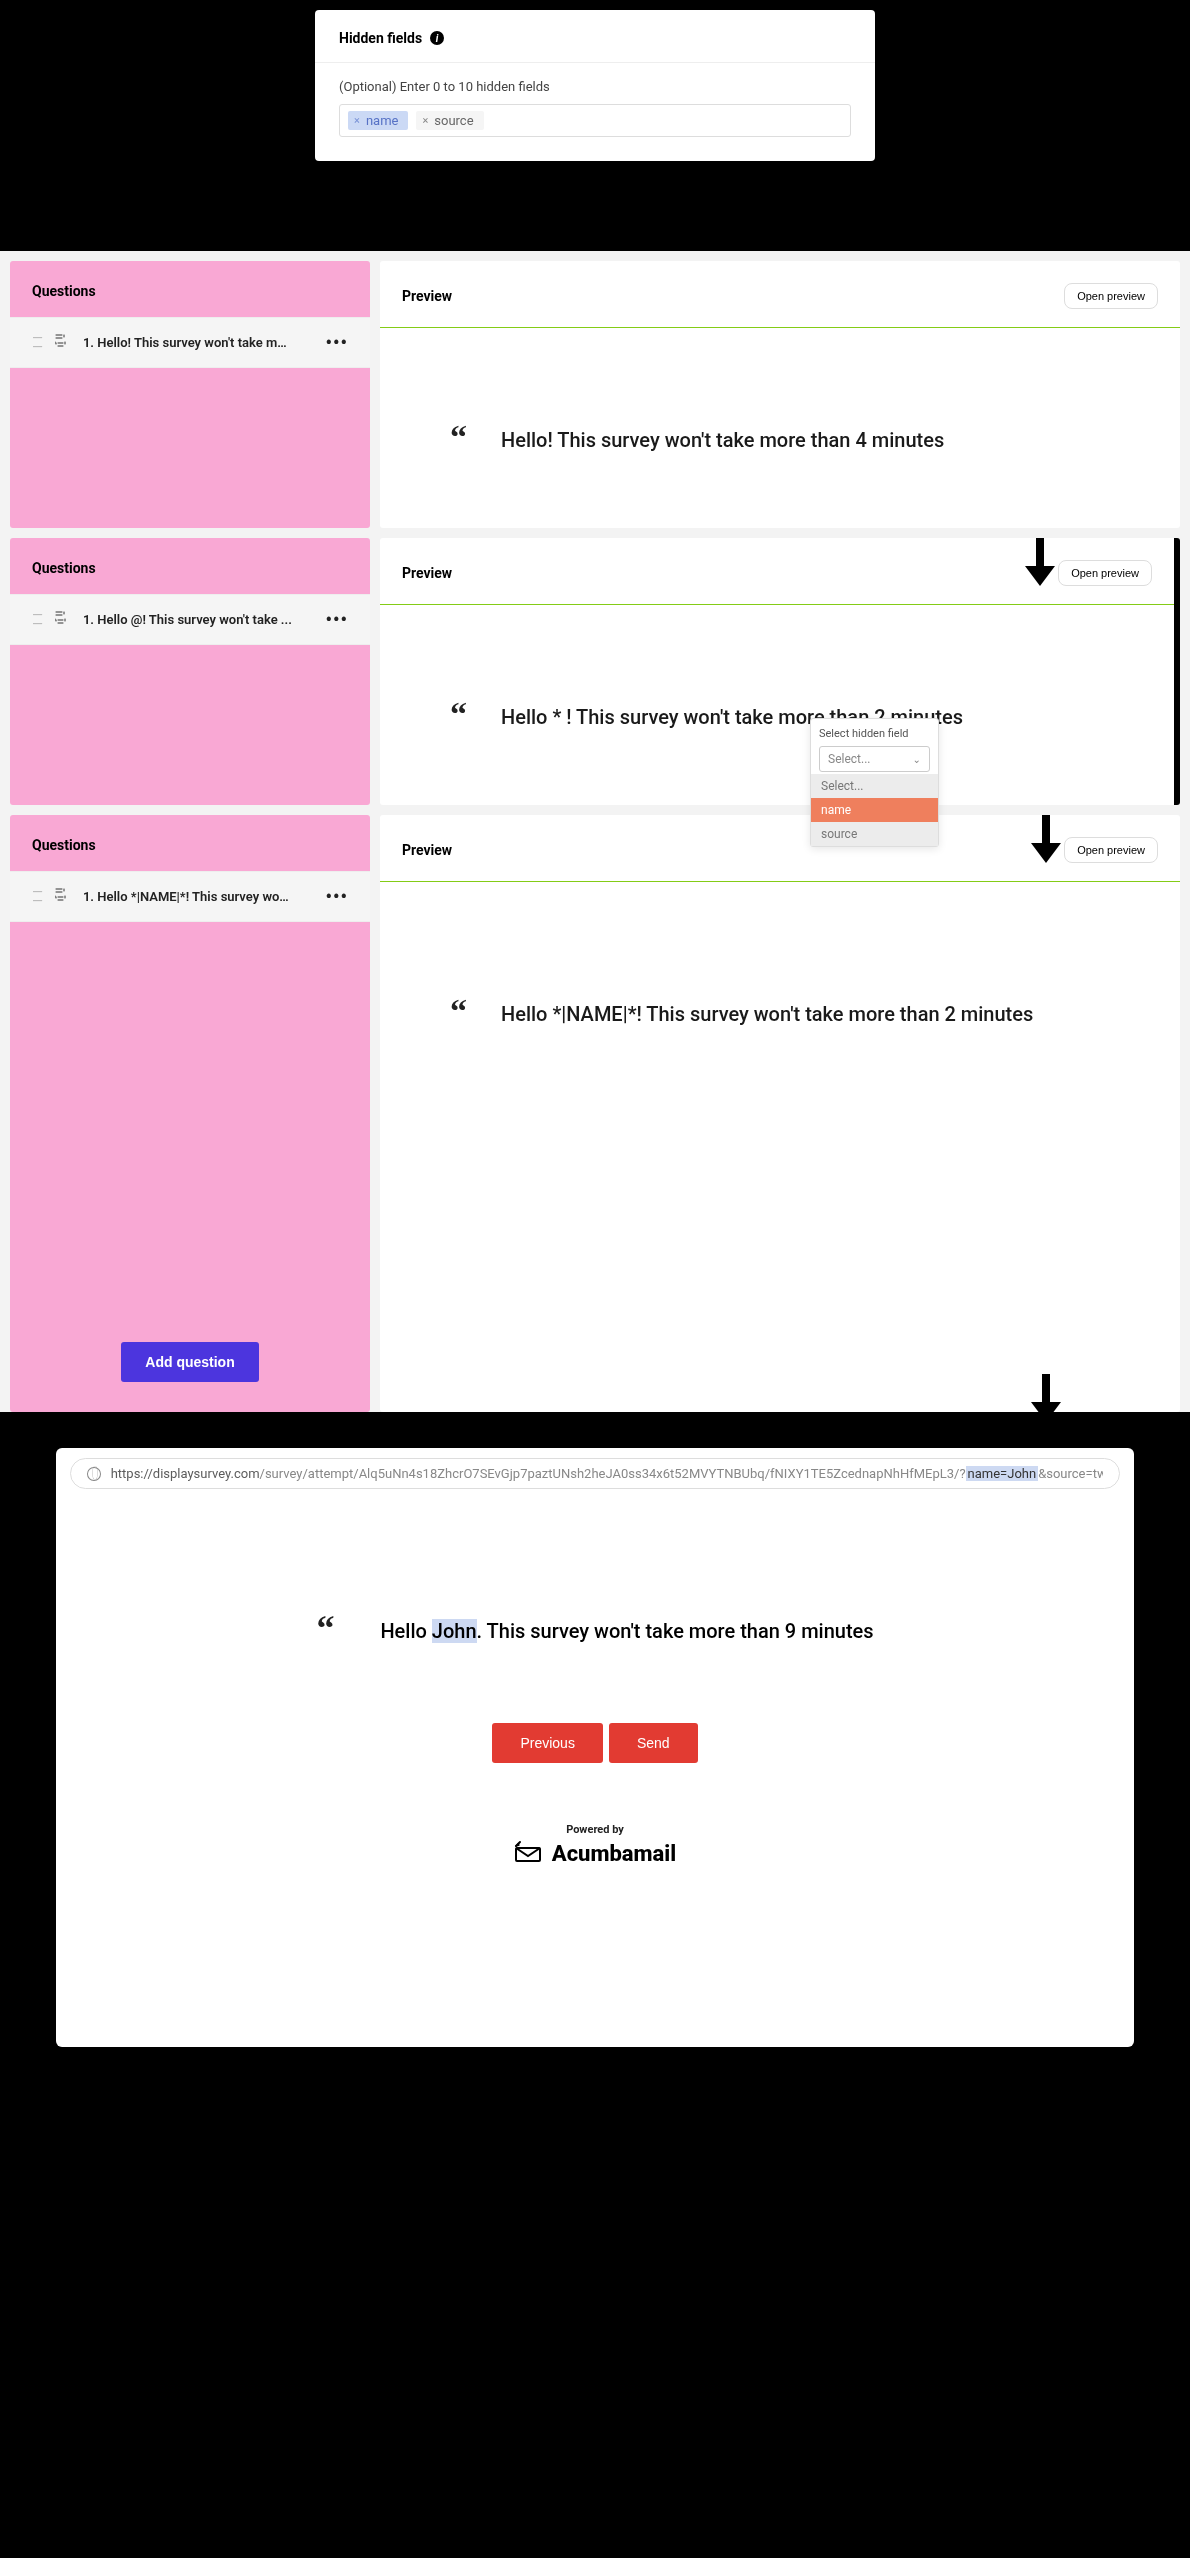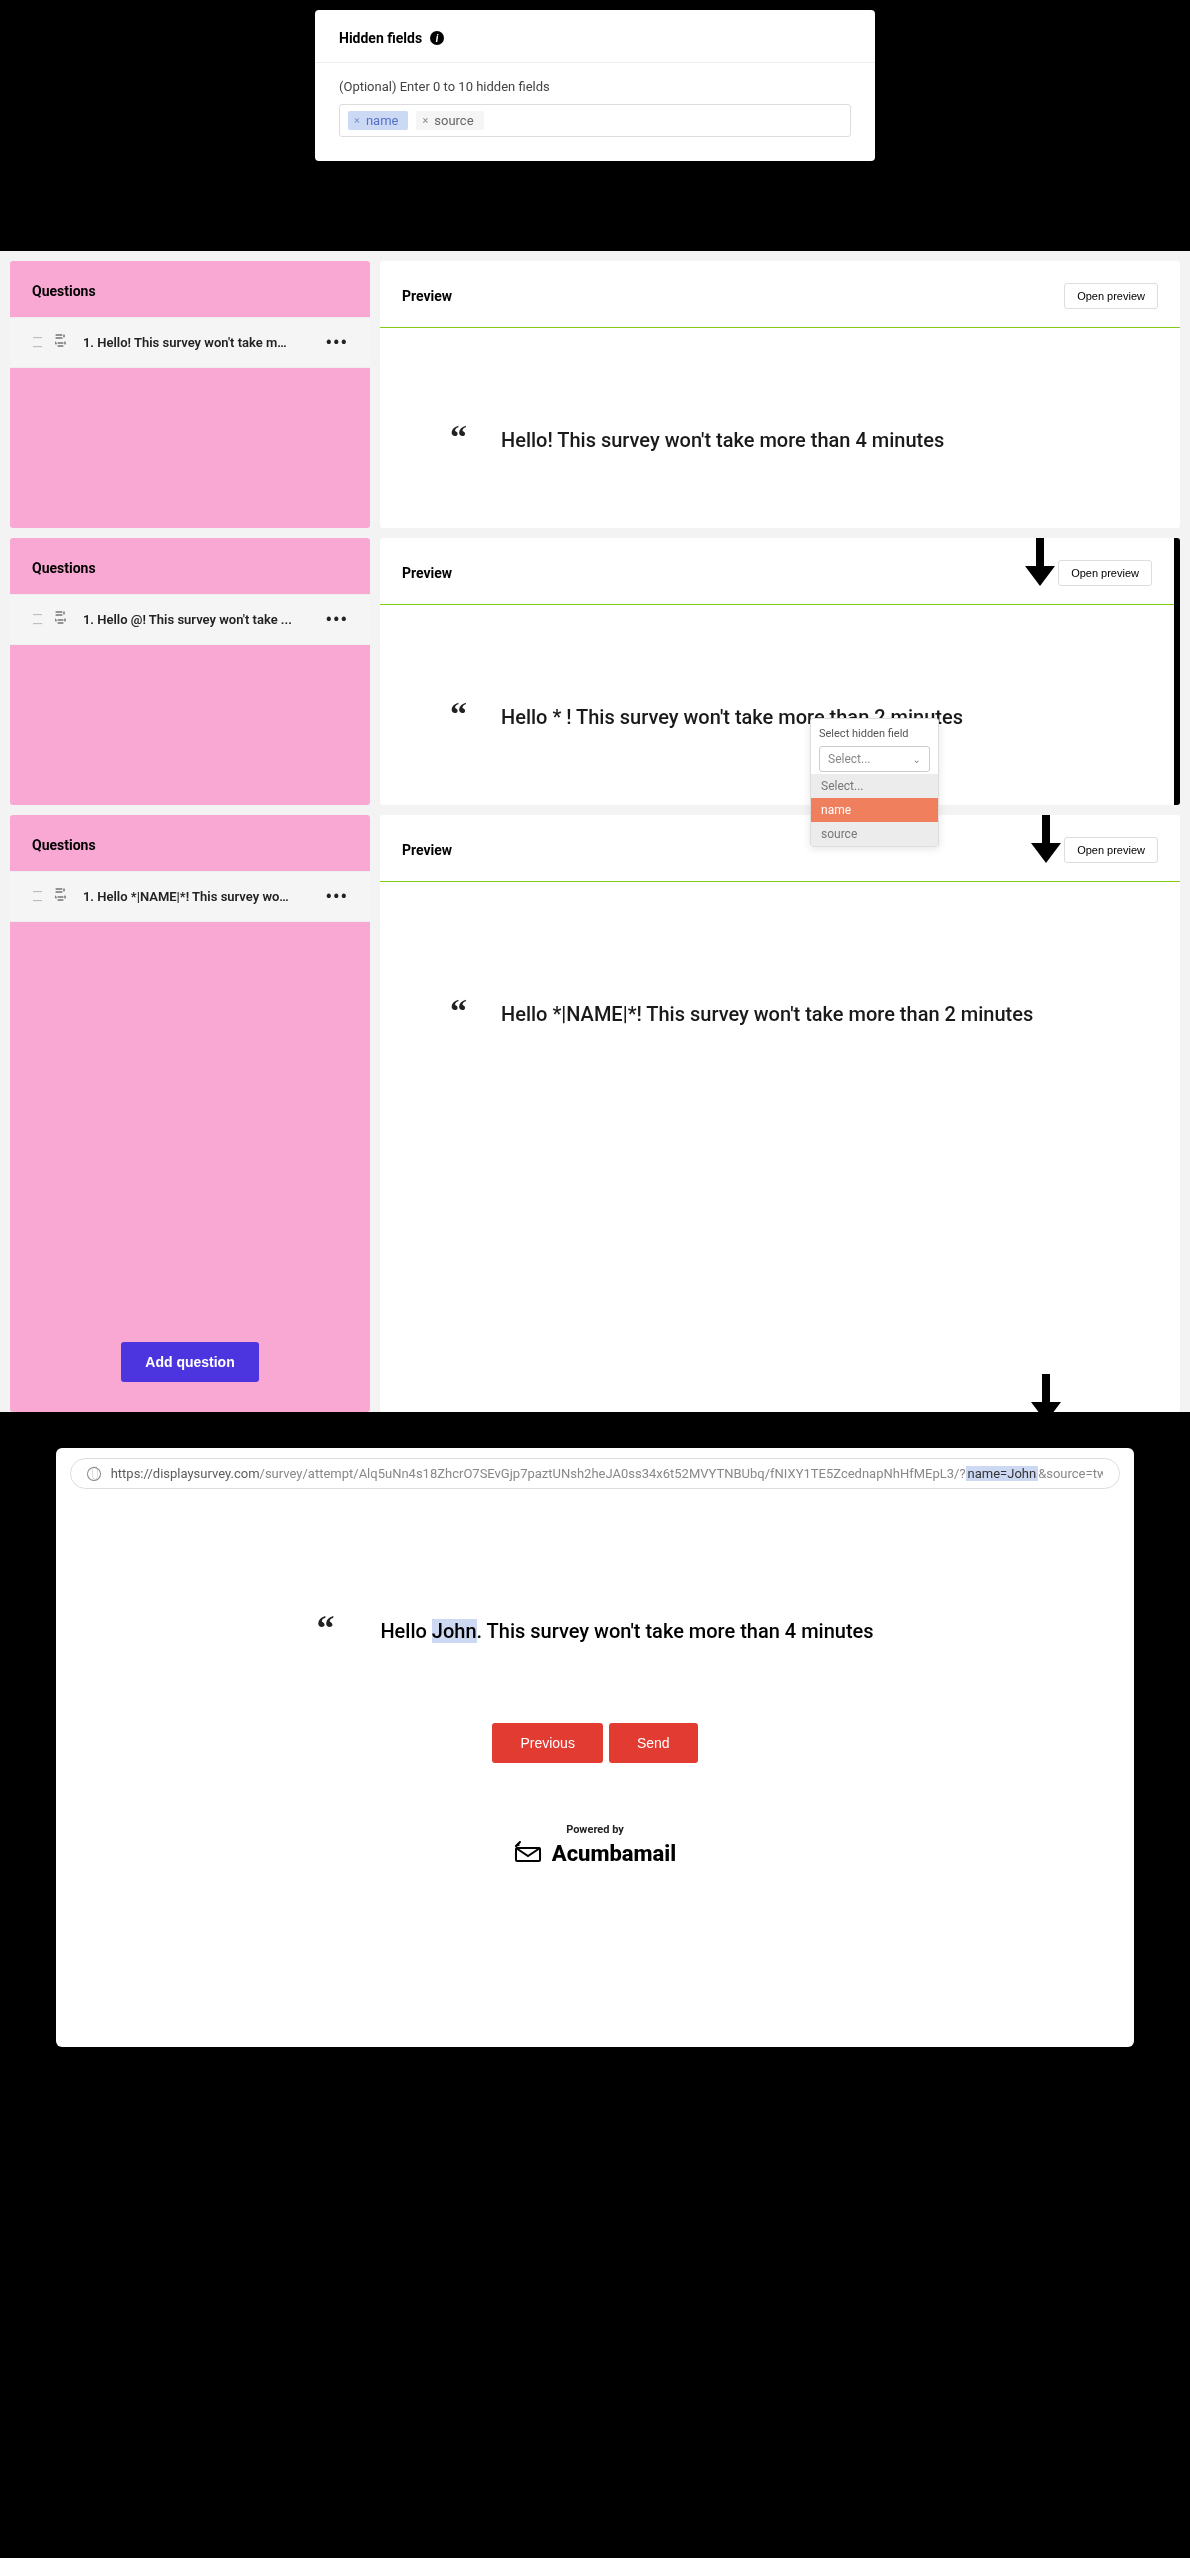--- a/index.html
+++ b/index.html
@@ -27,21 +27,21 @@
   .arrow-sm { height:48px; }
   .arrow-sm .line { height:28px; }
 
   
   .row { display:flex; gap:10px; padding:0 10px; background:#f3f3f3; }
   .sidebar { width:360px; background:#f9a8d4; border-radius:3px; padding:22px 0 0; position:relative; }
   .main { flex:1; background:#fff; border-radius:3px; padding:22px 0 0; position:relative; }
   .sb-head { font-weight:700; font-size:14px; padding:0 22px 18px; }
   .prev-head { display:flex; align-items:center; justify-content:space-between; padding:0 22px 18px; border-bottom:1px solid #84cc16; }
   .prev-head .t { font-weight:700; font-size:14px; }
-  .open-prev { border:1px solid #ddd; border-radius:3px; background:#fff; padding:6px 12px; font-size:11px; cursor:pointer; }
+  .open-prev { border:1px solid #ddd; border-radius:8px; background:#fff; padding:6px 12px; font-size:11px; cursor:pointer; }
   .q-item { background:#f5f5f5; padding:14px 22px; display:flex; align-items:center; gap:10px; justify-content:space-between; border-top:1px solid #eee; border-bottom:1px solid #eee;}
   .q-left { display:flex; align-items:center; gap:12px; min-width:0; }
   .drag { color:#bbb; font-size:14px; line-height:.6; display:flex; flex-direction:column; gap:2px;}
   .q-icon { font-size:14px; color:#444; }
   .q-text { font-size:13px; font-weight:600; color:#222; white-space:nowrap; overflow:hidden; text-overflow:ellipsis; max-width:210px; }
   .dots { font-size:18px; font-weight:700; color:#222; letter-spacing:1px; cursor:pointer; }
   .preview-body { padding:100px 40px 40px; min-height:200px; }
   .quote { font-family:Georgia, serif; font-size:34px; font-weight:700; line-height:.5; vertical-align:top; margin-right:20px; color:#222; }
   .prev-text { font-size:20px; font-weight:500; color:#1a1a1a; display:inline; }
   .prev-row { display:flex; align-items:flex-start; gap:14px; padding:0 30px; }
@@ -246,21 +246,21 @@
     <div class="url-bar">
       <span class="globe"></span>
       <span style="white-space:nowrap; overflow:hidden;">
         <span class="url-seg">https://displaysurvey.com</span><span class="url-path">/survey/attempt/Alq5uNn4s18ZhcrO7SEvGjp7paztUNsh2heJA0ss34x6t52MVYTNBUbq/fNIXY1TE5ZcednapNhHfMEpL3/?</span><span class="url-hl">name=John</span><span class="url-path">&amp;source=twitter</span>
       </span>
     </div>
     <div class="browser-body">
       <div class="bq">
         <span class="quote">“</span>
         <span class="txt">
-          <span>Hello </span><span class="john-hl">John</span><span>. This survey won't take more than 4 minutes</span>
+          <span>Hello </span><span class="john-hl">John</span><span>. This survey won't take more than 9 minutes</span>
         </span>
       </div>
       <div class="btns">
         <button class="rbtn">Previous</button>
         <button class="rbtn">Send</button>
       </div>
       <div class="powered">Powered by</div>
       <div class="brand">
         <span class="env-icon">
           <svg width="28" height="22" viewBox="0 0 28 22" fill="none">

